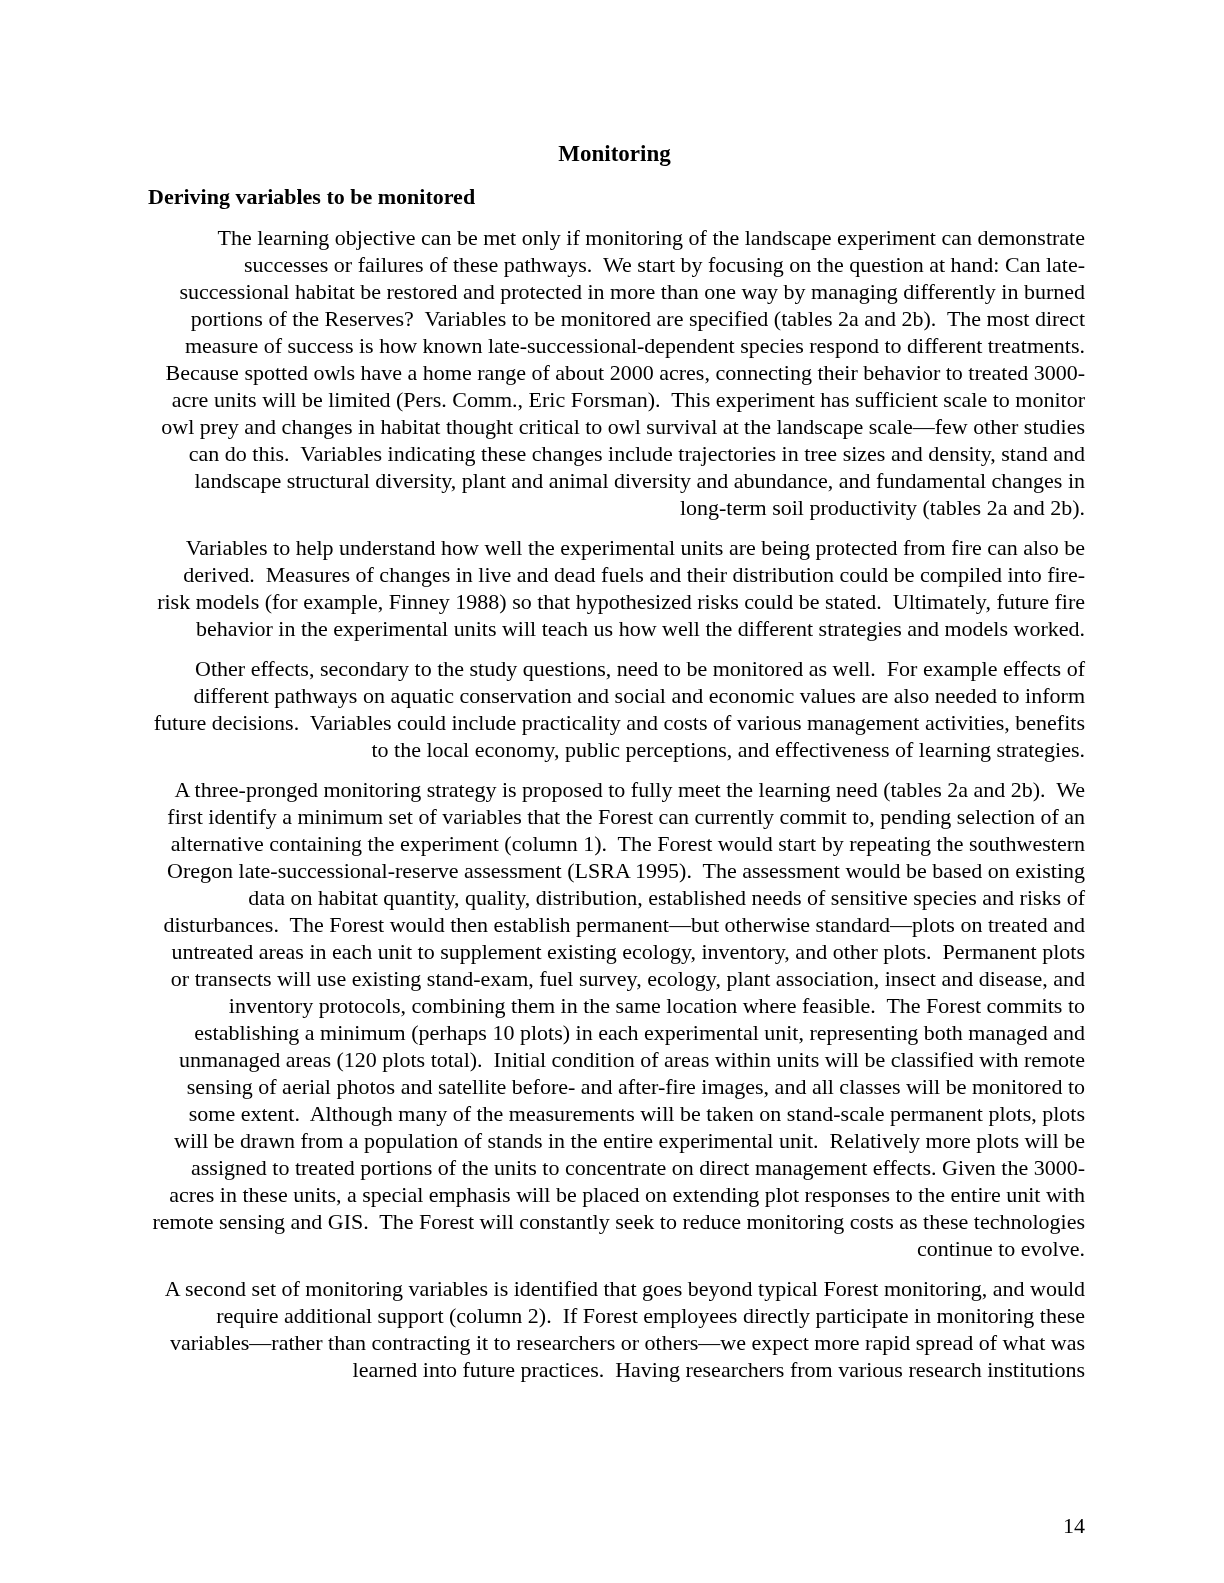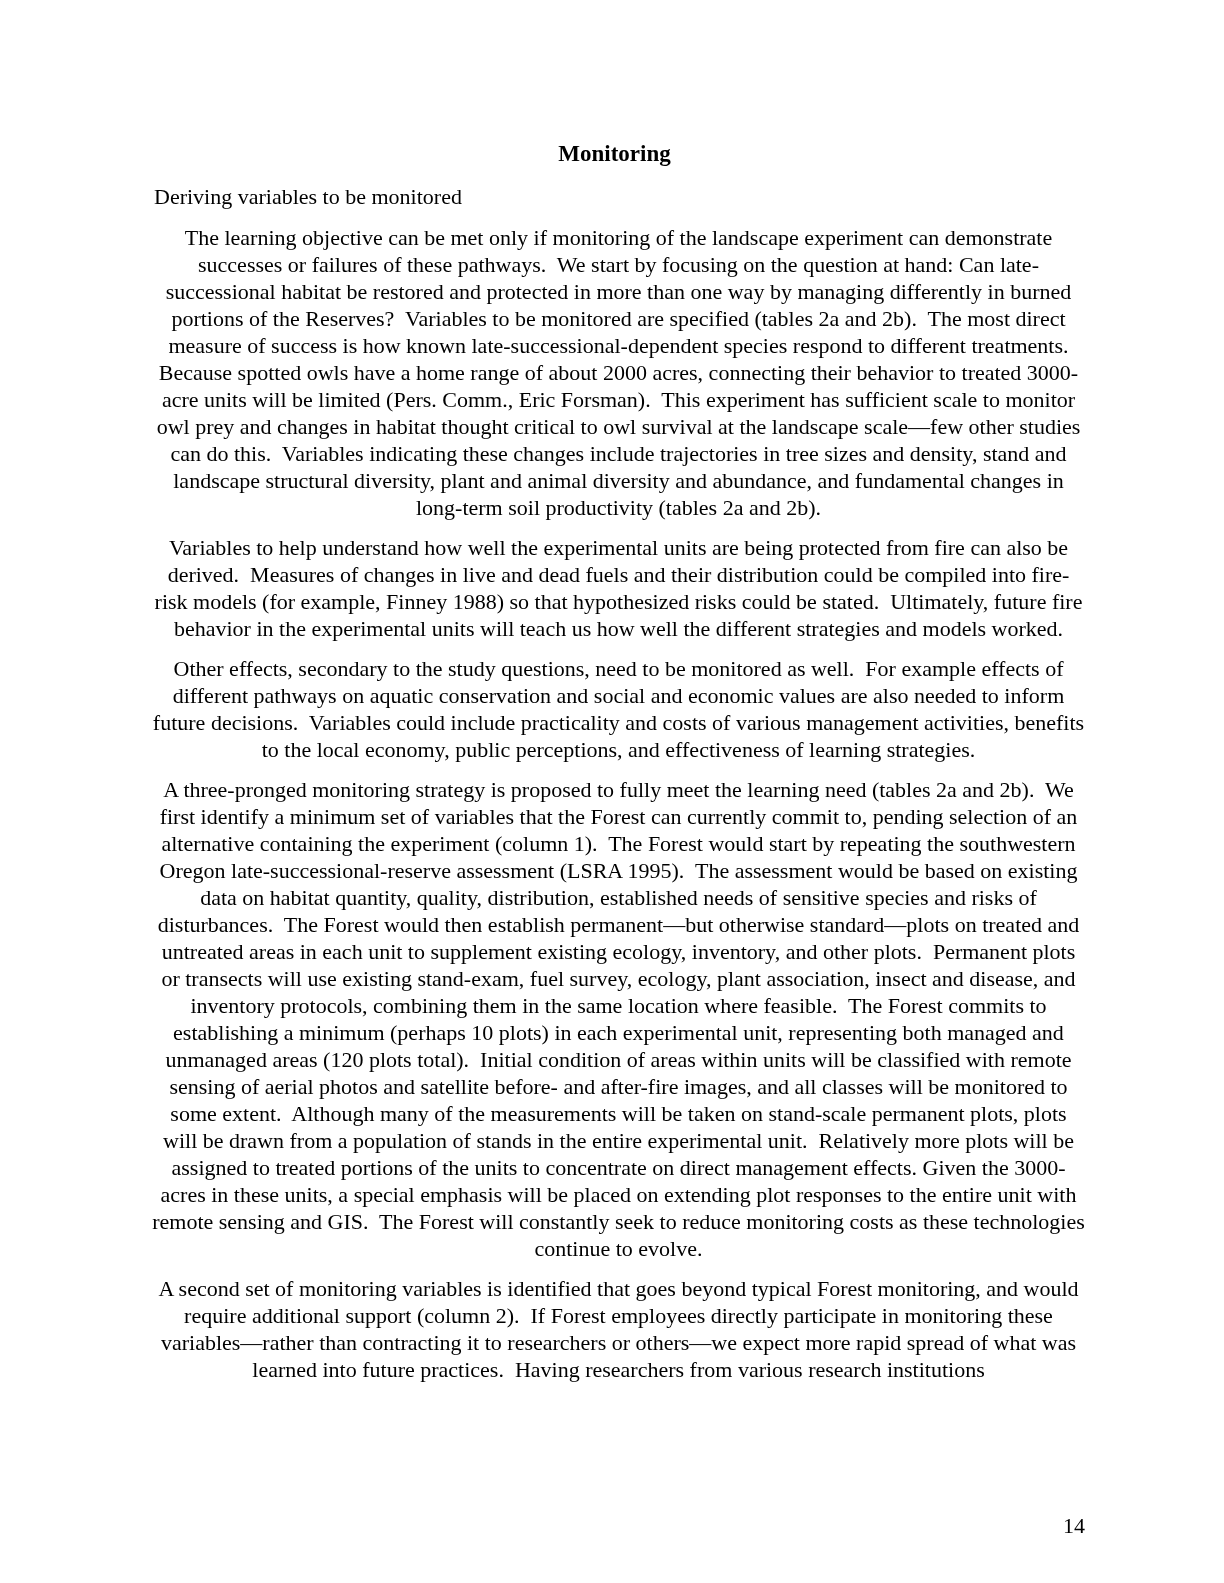--- a/index.html
+++ b/index.html
@@ -24,29 +24,29 @@
   }
   .doc-title {
     font-size: 23px;
     font-weight: bold;
     text-align: center;
     line-height: 27px;
     margin: 0 0 16px 0;
   }
   .section-heading {
     font-size: 22px;
-    font-weight: normal;
+    font-weight: bold;
     line-height: 27px;
-    margin: 2px 0 14px 10px;
+    margin: 2px 0 14px 4px;
   }
   .para {
     font-size: 22px;
     line-height: 27px;
     margin: 0 0 13px 8px;
-    text-align: center;
+    text-align: right;
     white-space: pre-wrap;
   }
   .page-number {
     position: absolute;
     top: 1512px;
     left: 144px;
     width: 941px;
     text-align: right;
     font-size: 22px;
     line-height: 27px;

